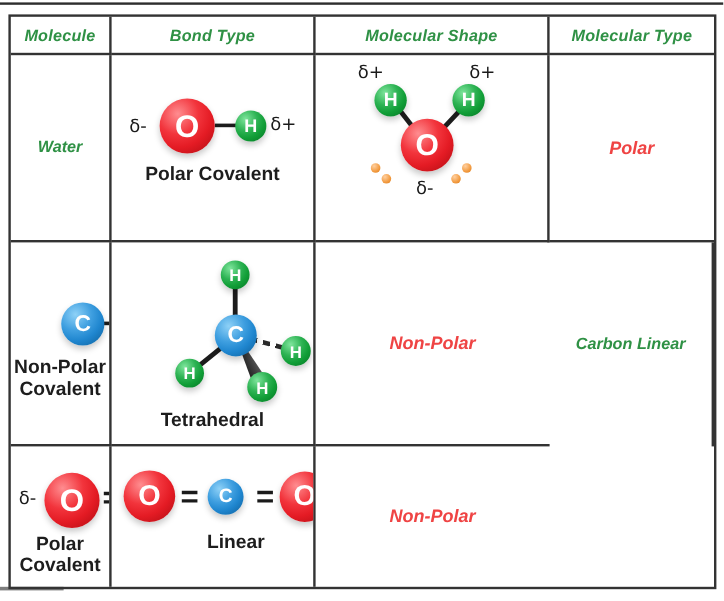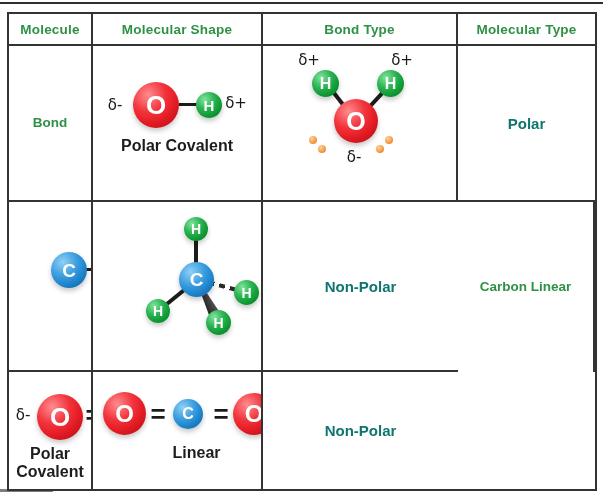--- a/index.html
+++ b/index.html
@@ -14,24 +14,24 @@
     position:absolute; left:7px; top:12px; width:590px; height:479px;
     border:2px solid #333; box-sizing:border-box;
     display:grid;
     grid-template-columns:84px 170px 195px auto;
     grid-template-rows:32px 156px 170px auto;
   }
   .cell { position:relative; border-right:2px solid #333; border-bottom:2px solid #333; box-sizing:border-box; overflow:hidden; }
   .cell.lastcol { border-right:none; }
   .cell.lastrow { border-bottom:none; }
 
-  .hcell, .namecell, .typecell { display:flex; align-items:center; justify-content:center; text-align:right; }
+  .hcell, .namecell, .typecell { display:flex; align-items:center; justify-content:center; text-align:right;font-style:italic; }
   .hcell { color:#2f9145; font-weight:700; font-size:13.5px; letter-spacing:.2px; }
   .namecell { color:#2f9145; font-weight:700; font-size:13.5px; line-height:1.35; padding:0 6px; }
-  .typecell { color:#0f766e; font-weight:600; font-size:15px; }
+  .typecell { color:#ef4444; font-weight:600; font-size:15px; }
 
   .ball {
     position:absolute; border-radius:50%; display:flex; align-items:center; justify-content:center;
     color:#fff; font-weight:700; z-index:2; box-shadow:0 3px 5px rgba(0,0,0,.22);
     line-height:1;
   }
   .ball.red   { background:radial-gradient(circle at 33% 28%, #ff8d90 0%, #f2343c 38%, #e41b24 62%, #b40e14 94%); }
   .ball.green { background:radial-gradient(circle at 33% 28%, #7ee59c 0%, #2eb354 38%, #119e37 62%, #077a26 94%); }
   .ball.blue  { background:radial-gradient(circle at 33% 28%, #8ed1f7 0%, #3f9fe0 38%, #1f86cf 62%, #10639f 94%); }
 
@@ -55,25 +55,25 @@
 </head>
 <body>
 
 <div id="stage">
   <div class="topline"></div>
   <div class="bottomstub"></div>
 
   <div class="tbl">
 
     <div class="cell hcell">Molecule</div>
+    <div class="cell hcell">Bond Type</div>
     <div class="cell hcell">Molecular Shape</div>
-    <div class="cell hcell">Bond Type</div>
     <div class="cell hcell lastcol">Molecular Type</div>
 
-    <div class="cell namecell">Bond</div>
+    <div class="cell namecell">Water</div>
 
     <div class="cell">
       <span class="delta" style="left:22px; top:59px;">δ-</span>
       <div class="bond" style="left:86px; top:57px; width:19px; height:3px;"></div>
       <div class="ball red" style="left:40px; top:36px; width:46px; height:46px; font-size:26px;">O</div>
       <div class="ball green" style="left:103px; top:46px; width:26px; height:26px; font-size:15px;">H</div>
       <span class="delta" style="left:143px; top:57px;">δ+</span>
       <div class="diaglabel" style="top:91px;">Polar Covalent</div>
     </div>
 
@@ -92,32 +92,34 @@
       <span class="delta" style="left:91px; top:111px;">δ-</span>
     </div>
 
     <div class="cell typecell lastcol">Polar</div>
 
 
     <div class="cell">
       <div class="bond" style="left:76px; top:66px; width:28px; height:3px;"></div>
       <div class="ball blue" style="left:42px; top:50px; width:36px; height:36px; font-size:19px;">C</div>
       <div class="ball green" style="left:104px; top:58px; width:24px; height:24px; font-size:14px;">H</div>
+      <div class="diaglabel" style="top:96px;">Non-Polar Covalent</div>
     </div>
 
     <div class="cell">
       <div class="bond" style="left:101px; top:30px; width:4px; height:36px;"></div>
       <div class="bond rot" style="left:60px; top:91px; width:50px; height:4px; transform:rotate(141deg);"></div>
       <div class="wedge" style="left:92px; top:93px; width:46px; height:13px; transform:rotate(63deg);"></div>
       <div class="dash" style="left:104px; top:82px; width:50px; transform:rotate(15deg);"></div>
       <div class="ball green" style="left:91px; top:15px; width:24px; height:24px; font-size:14px;">H</div>
       <div class="ball blue" style="left:86px; top:60px; width:35px; height:35px; font-size:19px;">C</div>
       <div class="ball green" style="left:53px; top:97px; width:24px; height:24px; font-size:14px;">H</div>
       <div class="ball green" style="left:113px; top:108px; width:25px; height:25px; font-size:14px;">H</div>
       <div class="ball green" style="left:141px; top:78px; width:25px; height:25px; font-size:14px;">H</div>
+      <div class="diaglabel" style="top:140px;">Tetrahedral</div>
     </div>
 
     <div class="cell typecell lastcol">Non-Polar</div>
 
     <div class="cell namecell lastrow">Carbon Linear</div>
 
     <div class="cell lastrow">
       <span class="delta" style="left:14px; top:43px;">δ-</span>
       <div class="ball red" style="left:28px; top:22px; width:46px; height:46px; font-size:26px;">O</div>
       <span class="dbond" style="left:84px; top:43px;">=</span>

